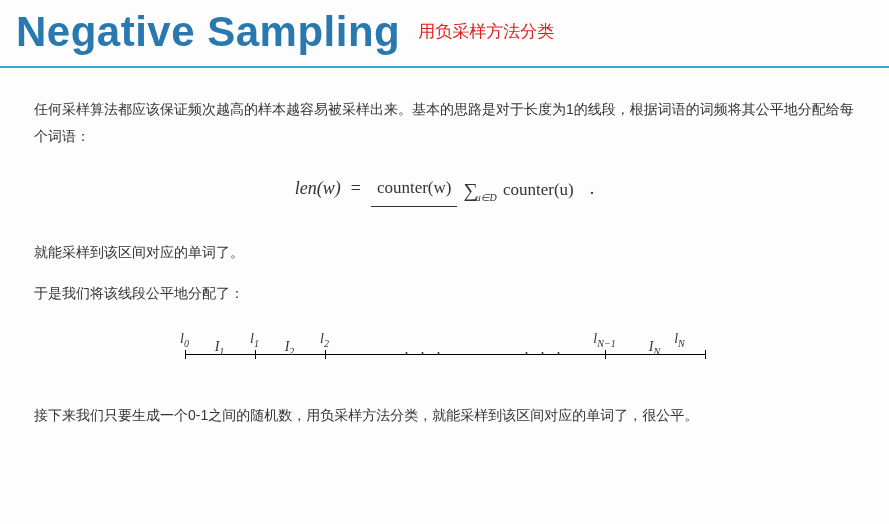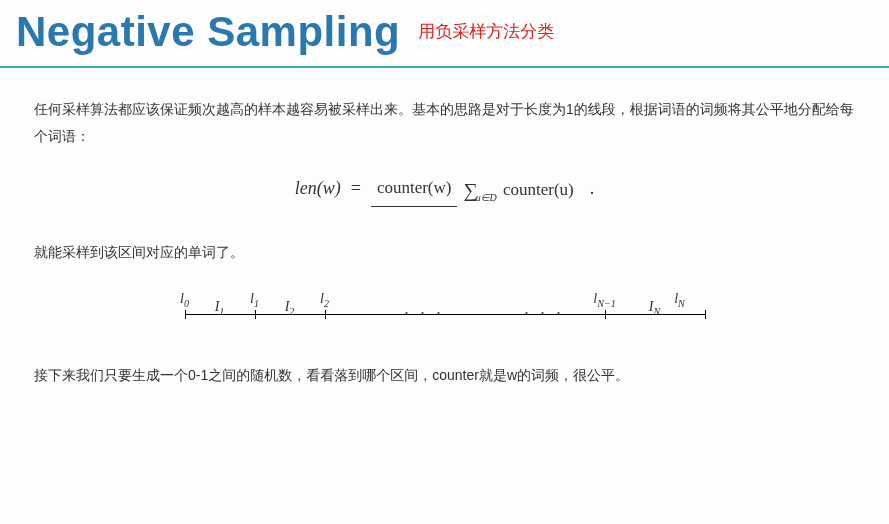--- a/index.html
+++ b/index.html
@@ -131,20 +131,21 @@
           <span class="sigma">∑</span><span class="sub">u∈D</span>
           <span>counter(u)</span>
         </span>
       </span>
       <span>.</span>
     </span>
   </div>
 
   <div class="para">就能采样到该区间对应的单词了。</div>
 
+  <div class="para">于是我们将该线段公平地分配了：</div>
 
   <div class="segment-diagram">
     <div class="segline">
       <div class="axis"></div>
       <div class="tick" style="left:0px"></div>
       <div class="tick" style="left:70px"></div>
       <div class="tick" style="left:140px"></div>
       <div class="tick" style="left:420px"></div>
       <div class="tick" style="left:520px"></div>
 
@@ -156,15 +157,15 @@
 
       <div class="dots" style="left:240px">. . .</div>
       <div class="dots" style="left:360px">. . .</div>
 
       <div class="lbl-top" style="left:420px"><span>l</span><sub>N−1</sub></div>
       <div class="lbl-mid" style="left:470px"><span>I</span><sub>N</sub></div>
       <div class="lbl-top" style="left:495px"><span>l</span><sub>N</sub></div>
     </div>
   </div>
 
-  <div class="para">接下来我们只要生成一个0-1之间的随机数，看看落到哪个区间，counter就是w的词频，很公平。</div>
+  <div class="para">接下来我们只要生成一个0-1之间的随机数，用负采样方法分类，就能采样到该区间对应的单词了，很公平。</div>
 
 </div>
 
 </body></html>

